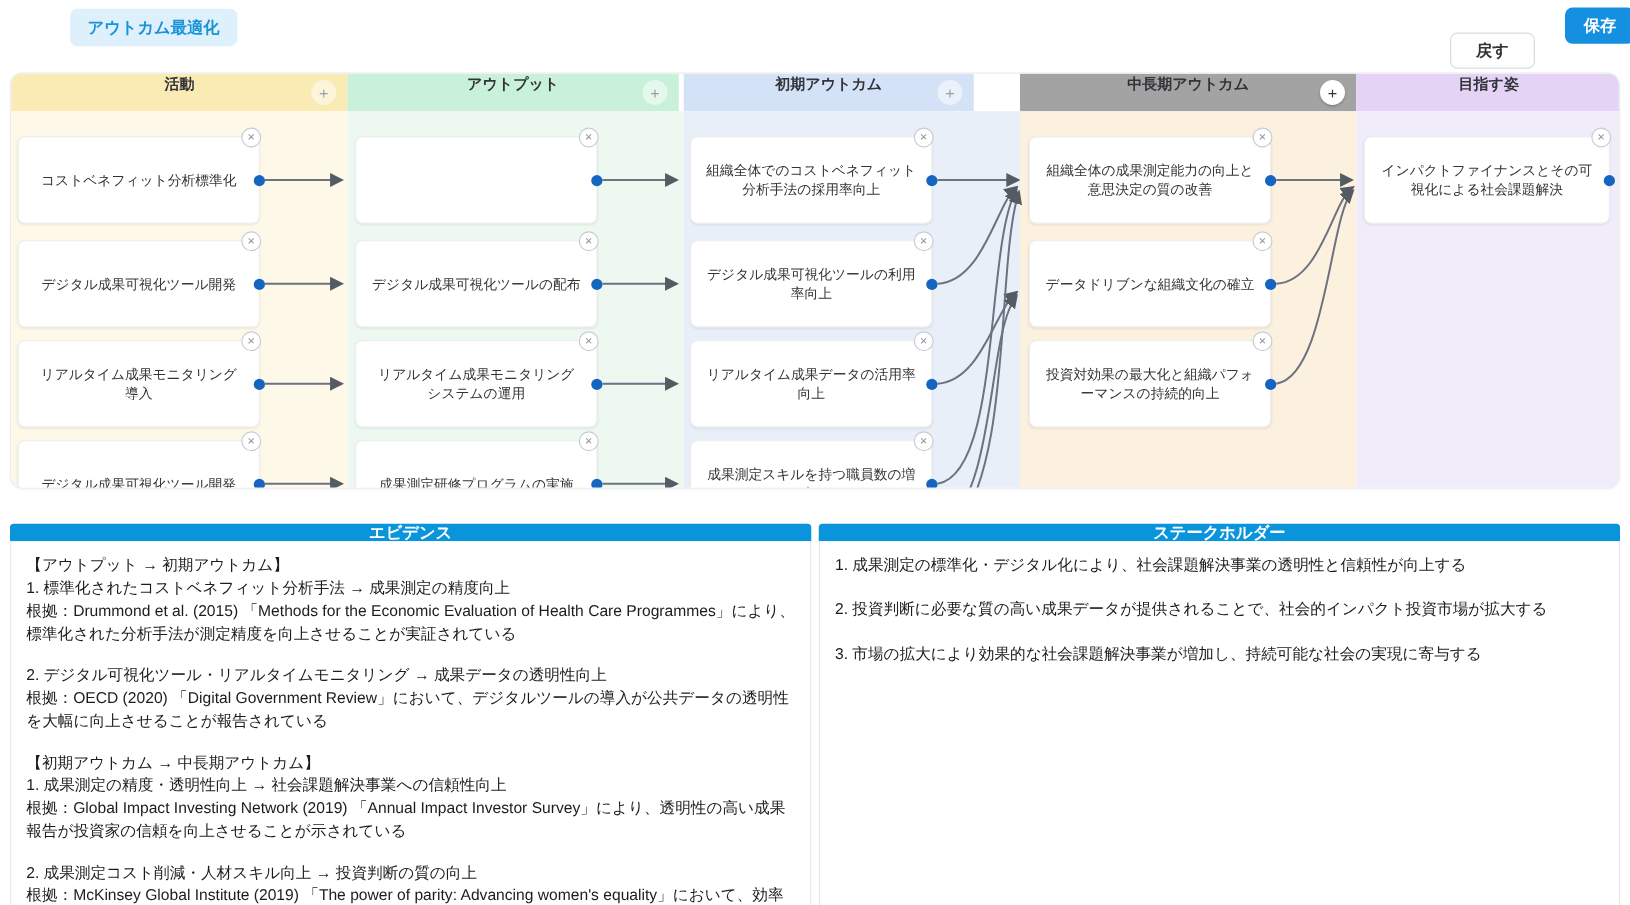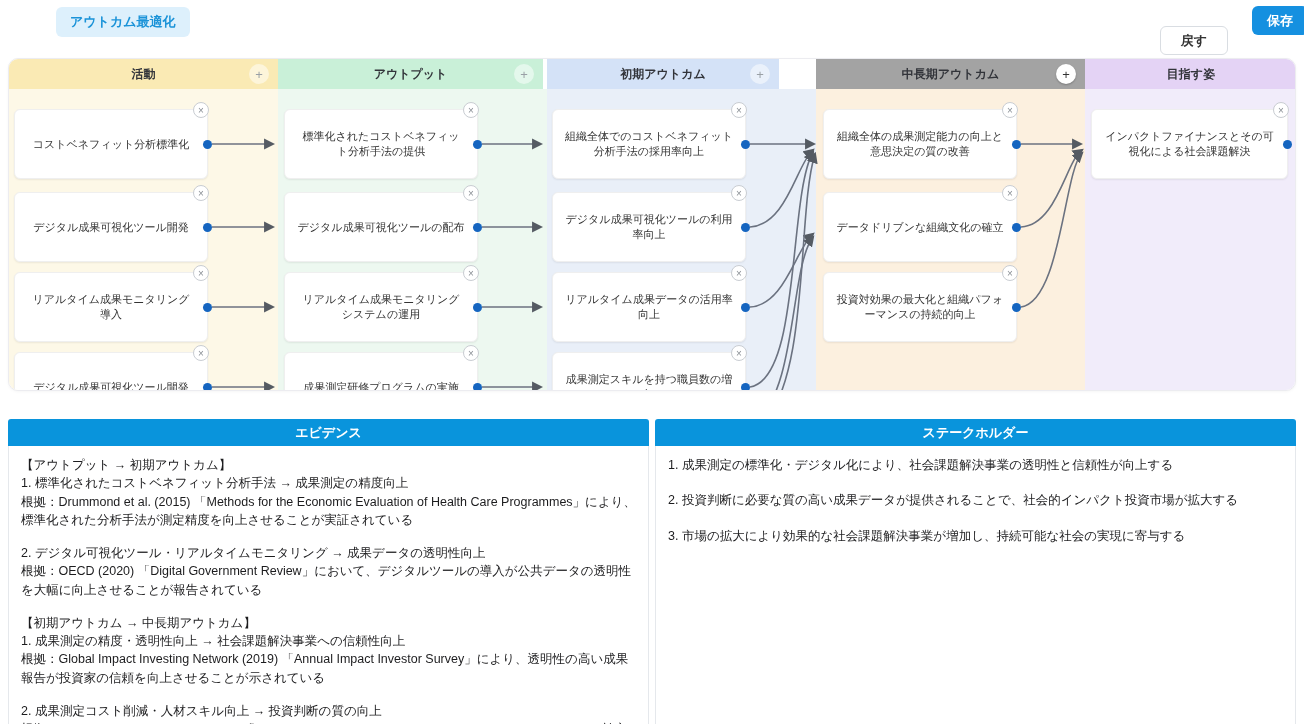--- a/index.html
+++ b/index.html
@@ -10,21 +10,21 @@
   
   .chip { position:absolute; left:14px; top:7px; padding:6px 14px; background:#ddf0fc;
     color:#1b93d8; font-size:13px; font-weight:bold; border-radius:6px; border:none; cursor:pointer;margin-left:42px;}
   .btn { position:absolute; top:6px; height:29px; font-size:13px; border-radius:6px; cursor:pointer; }
   .btn-undo { left:1160px; width:68px; background:#fff; border:1px solid #d9dde2; color:#333; font-weight:bold;margin-top:20px;}
   .btn-save { left:1236px; width:56px; background:#1590e0; border:none; color:#fff; font-weight:bold;margin-left:16px;}
 
   
   .panel { position:absolute; left:8px; top:58px; width:1288px; height:333px; background:#fff;
     border:1px solid #ececf0; border-radius:10px; overflow:hidden; box-shadow:0 1px 3px rgba(0,0,0,.04);}
-  .col-head { position:absolute; top:0; height:30px; display:flex; align-items:center; justify-content:center;
+  .col-head { position:absolute; top:0; height:30px; display:flex; align-items:flex-start; justify-content:center;
     font-size:12px; font-weight:bold; color:#32343a; }
   .ch1 { left:0; width:269px; background:#faeab4; }
   .ch2 { left:269px; width:265px; background:#c9f0d8; }
   .ch3 { left:538px; width:232px; background:#d4e2f7; }
   .ch4 { left:807px; width:269px; background:#a3a3a3; }
   .ch5 { left:1076px; width:212px; background:#e4d3f5; }
   .add-btn { position:absolute; right:9px; top:5px; width:20px; height:20px; border-radius:50%;
     border:none; display:flex; align-items:center; justify-content:center; font-size:13px; cursor:pointer;
     background:rgba(255,255,255,.5); color:#9aa0a6; line-height:1;}
   .add-strong { background:#fff; color:#333; box-shadow:0 1px 2px rgba(0,0,0,.25); }
@@ -41,21 +41,21 @@
   .card.c5 { width:197px; }
   .card-close { position:absolute; top:-8px; right:-2px; width:16px; height:16px; border-radius:50%;
     background:#fff; border:1px solid #c9cdd2; color:#8b9096; font-size:10px; line-height:13px;
     text-align:center; cursor:pointer; padding:0;}
   .dot { position:absolute; right:-5px; top:50%; margin-top:-4.5px; width:9px; height:9px;
     border-radius:50%; background:#1565c0; cursor:grab;}
 
   
   .bpanel { position:absolute; top:419px; width:641px; height:400px; }
   .bp-left { left:8px; } .bp-right { left:655px; }
-  .bp-head { height:27px; background:#0994dc; color:#fff; font-size:13px; font-weight:bold;
+  .bp-head { height:14px; background:#0994dc; color:#fff; font-size:13px; font-weight:bold;
     display:flex; align-items:center; justify-content:center; border-radius:3px 3px 0 0;}
   .bp-body { background:#fff; border:1px solid #e5e8ec; border-top:none; padding:10px 12px 16px;
     font-size:12.5px; line-height:1.46; color:#1c1c1e; height:373px;}
   .para { white-space:pre-wrap; margin-bottom:15px; }
   .stake-item { margin-bottom:17px; }
 </style>
 </head>
 <body>
 
 <div class="page">
@@ -134,21 +134,20 @@
       <button class="card-close">×</button>
       <span class="dot"></span>
     </div>
     <div class="card" style="left:5px;top:293px">
       <span>デジタル成果可視化ツール開発</span>
       <button class="card-close">×</button>
       <span class="dot"></span>
     </div>
 
     <div class="card" style="left:275px;top:50px">
-      <span>標準化されたコストベネフィット分析手法の提供</span>
       <button class="card-close">×</button>
       <span class="dot"></span>
     </div>
     <div class="card" style="left:275px;top:133px">
       <span>デジタル成果可視化ツールの配布</span>
       <button class="card-close">×</button>
       <span class="dot"></span>
     </div>
     <div class="card" style="left:275px;top:213px">
       <span>リアルタイム成果モニタリングシステムの運用</span>

